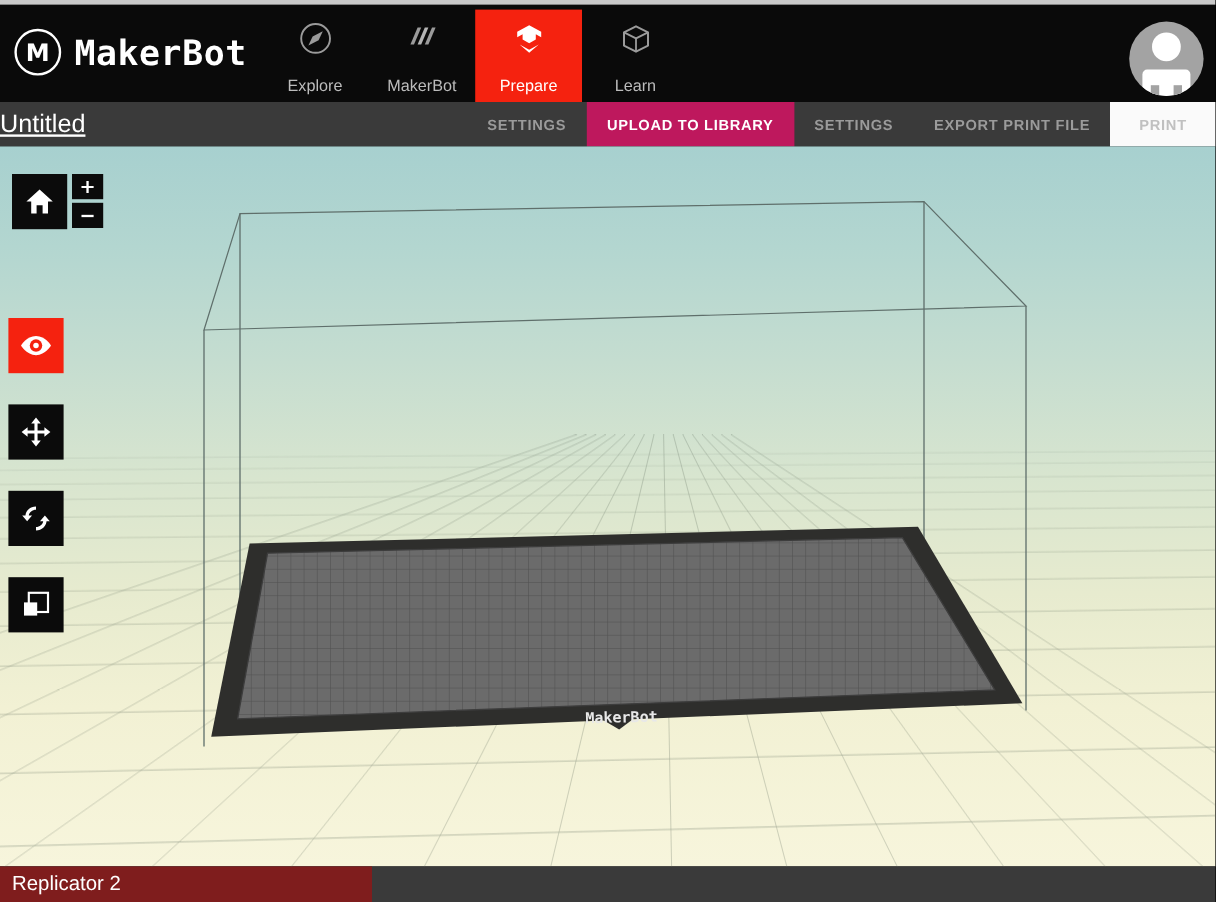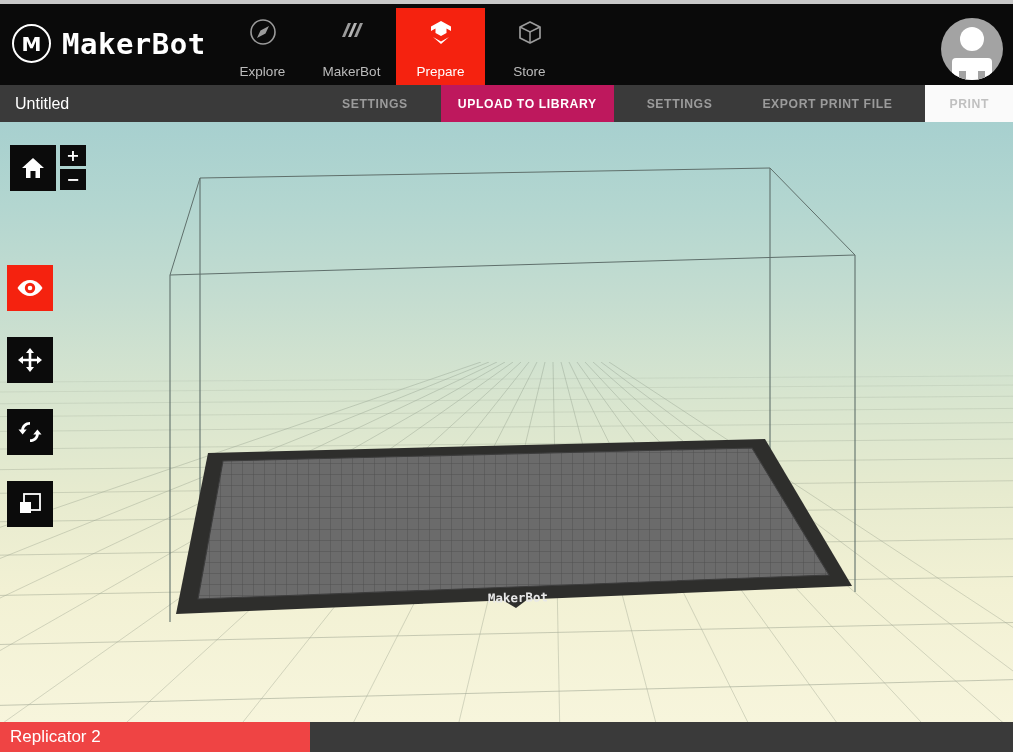--- a/index.html
+++ b/index.html
@@ -78,27 +78,27 @@
   .avatar .notch.r { left:calc(50% + 6px); }
 
   
   .subbar {
     position:absolute; left:0; top:85px; width:1013px; height:37px;
     background:#3a3a3a;
     display:flex; align-items:stretch;
   }
   .doc-title {
     display:flex; align-items:center;
-    padding-left:15px;
-    color:#fff; font-size:16px;
-    flex:0 0 auto; width:290px;
+    padding-left:0;
+    color:#fff; font-size:21px;
+    flex:0 0 auto; width:290px;text-decoration:underline;
   }
   .subbar-spacer { flex:1 1 auto; }
   .menu {
-    display:flex; align-items:stretch; height:37px;gap:16px;
+    display:flex; align-items:stretch; height:37px;
   }
   .menu-item {
     display:flex; align-items:center; justify-content:center;
     padding:0 17px;
     font-size:12.2px; font-weight:bold; letter-spacing:0.6px;
     color:#9b9b9b; cursor:pointer; white-space:nowrap;
   }
   .menu-item.sel { background:#be185d; color:#fff; }
   .menu-item.light { background:#fafafa; color:#c0c0c0; padding:0 24px; }
 
@@ -137,21 +137,21 @@
     font-family:"DejaVu Sans", sans-serif;
   }
 
   
   .bottombar {
     position:absolute; left:0; top:722px; width:1013px; height:30px;
     background:#3a3a3a;
   }
   .printer-panel {
     position:absolute; left:0; top:0; width:310px; height:30px;
-    background:#ef4444;
+    background:#7f1d1d;
     display:flex; align-items:center; padding-left:10px;
   }
   .printer-name { color:#fff; font-size:17px; }
 </style>
 </head>
 <body>
 
 <div id="app">
 
   <div class="top-strip"></div>
@@ -197,21 +197,21 @@
       </div>
 
       <div class="nav-item">
         <span class="nav-ico">
           <svg viewBox="0 0 28 28">
             <path d="M14 4 L24 9 L24 20 L14 25 L4 20 L4 9 Z" fill="none" stroke="#9b9b9b" stroke-width="1.7" stroke-linejoin="round"></path>
             <path d="M4 9 L14 14 L24 9" fill="none" stroke="#9b9b9b" stroke-width="1.5"></path>
             <path d="M14 14 L14 25" fill="none" stroke="#9b9b9b" stroke-width="1.5"></path>
           </svg>
         </span>
-        <span class="nav-label">Store</span>
+        <span class="nav-label">Learn</span>
       </div>
 
 
     </div>
 
     <div class="avatar">
       <span class="head"></span>
       <span class="body"></span>
       <span class="notch l"></span>
       <span class="notch r"></span>

